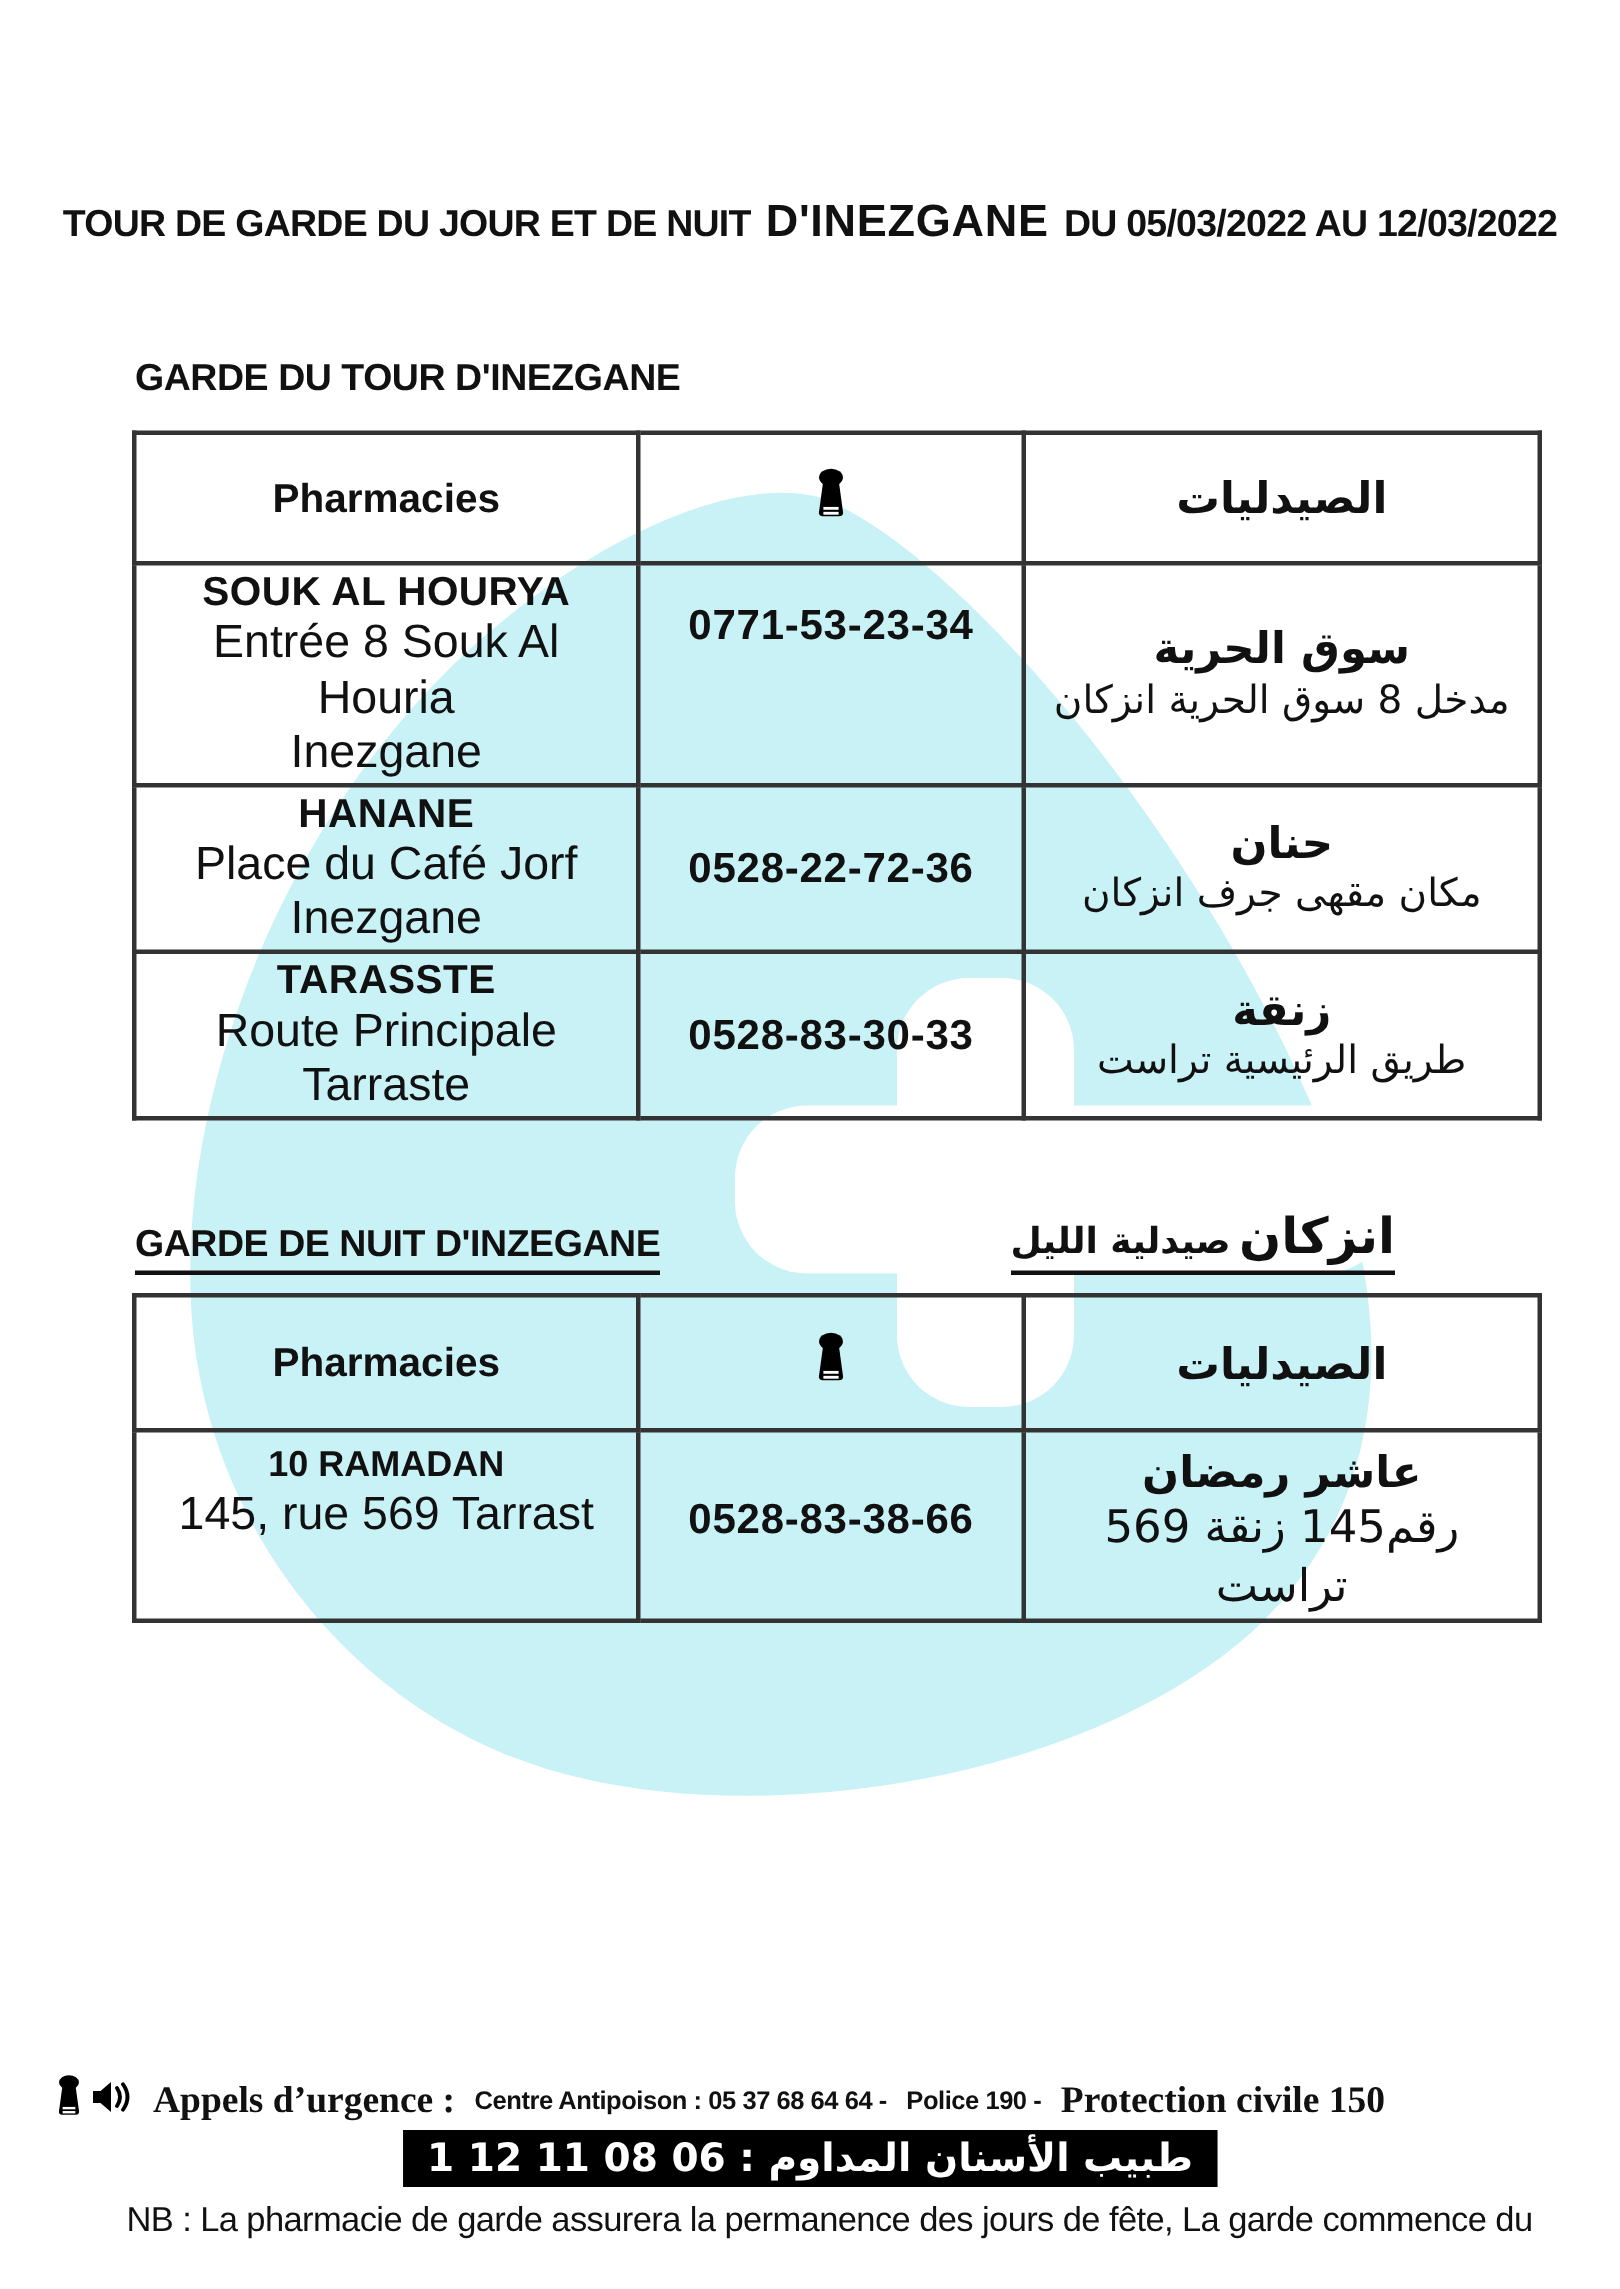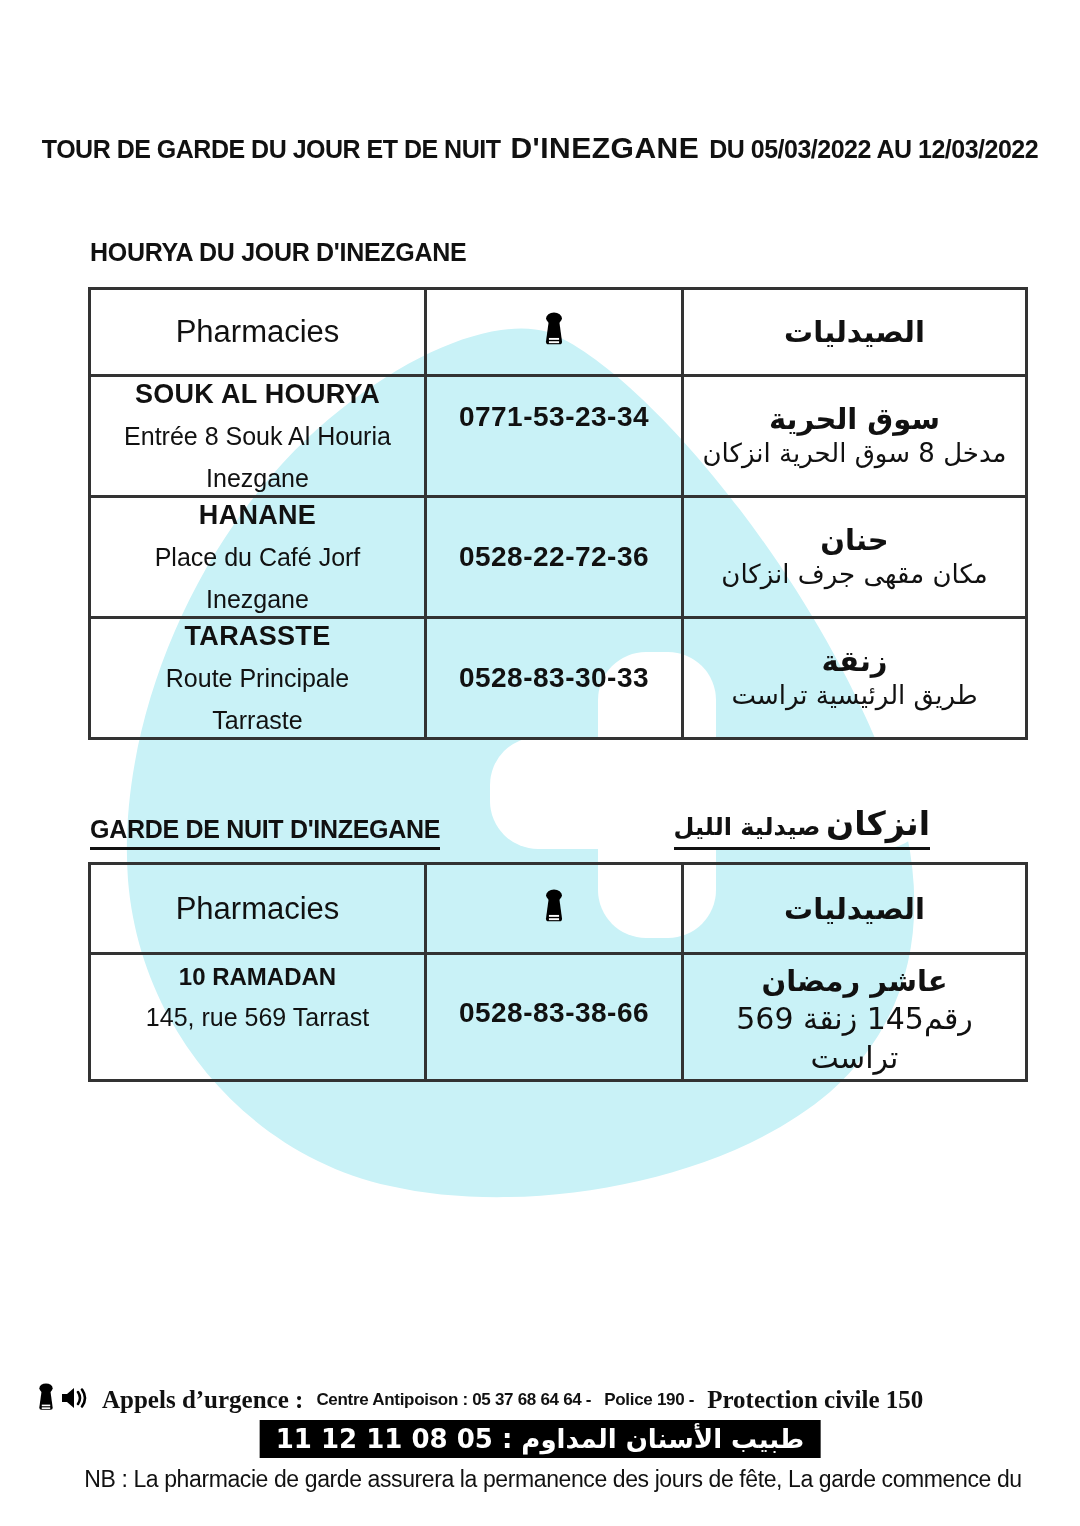--- a/index.html
+++ b/index.html
@@ -29,26 +29,26 @@
   .ar-head{font-family:"DejaVu Sans",sans-serif;font-weight:bold;direction:rtl;border-bottom:3px solid var(--text);padding-bottom:4px;white-space:nowrap;}
   .ar-head .ar-main-day{font-size:27px;}
   .ar-head .ar-main-night{font-size:24px;}
   .ar-head .ar-city{font-size:33px;}
 
   
   table.gtable{position:absolute;left:88px;width:937px;border-collapse:collapse;table-layout:fixed;background:transparent;}
   table.day{top:287px;}
   table.night{top:862px;}
   .gtable td{border:3px solid var(--border);text-align:center;vertical-align:middle;padding:2px 4px;}
-  .ph-head{font-size:31px;font-weight:normal;}
+  .ph-head{font-size:27px;font-weight:bold;}
   .ar-cell{font-family:"DejaVu Sans",sans-serif;direction:rtl;}
   .ar-head-cell{font-size:29px;font-weight:bold;}
   .ph-name{font-size:27px;font-weight:bold;letter-spacing:0.3px;}
   .ph-name-sm{font-size:24px;font-weight:bold;}
-  .ph-addr{font-size:25px;line-height:1.18;margin-top:12px;}
+  .ph-addr{font-size:31px;line-height:1.18;}
   .phone-num{font-size:28px;font-weight:bold;letter-spacing:0.5px;}
   .ar-name{font-size:29px;font-weight:bold;line-height:1.25;}
   .ar-addr{font-size:26px;line-height:1.3;}
   .ar-addr-lg{font-size:30px;}
   td.v-top{vertical-align:top;padding-top:8px;}
   .phone-icon-wrap{display:inline-block;}
 
   
   .emergency{position:absolute;top:1383px;left:36px;right:36px;display:flex;align-items:center;gap:13px;font-weight:bold;white-space:nowrap;}
   .emergency .serif{font-family:"Liberation Serif",serif;font-size:25px;}
@@ -78,21 +78,21 @@
 
   <div class="content-layer">
 
     <div class="title">
       <span class="t-cond">TOUR DE GARDE DU JOUR ET DE NUIT</span>
       <span class="t-big">D'INEZGANE</span>
       <span class="t-cond">DU  05/03/2022 AU 12/03/2022</span>
     </div>
 
     <div class="section-row day">
-      <span class="fr-head">HOURYA DU JOUR D'INEZGANE</span>
+      <span class="fr-head">GARDE DU TOUR D'INEZGANE</span>
     </div>
 
     <table class="gtable day">
       <colgroup>
           <col style="width:336px">
           <col style="width:257px">
           <col style="width:344px">
         </colgroup>
       <tbody>
           <tr>
@@ -223,20 +223,20 @@
             <path d="M17 6 q4 6 0 12 M21 3.5 q6 8.5 0 17" stroke="#000000" stroke-width="2.6" fill="none" stroke-linecap="round"></path>
           </svg>
         </span>
       </span>
       <span class="serif">Appels d’urgence :</span>
       <span class="sans">Centre Antipoison : 05 37 68 64 64 -</span>
       <span class="sans">Police 190  -</span>
       <span class="serif">Protection civile 150</span>
     </div>
 
-    <div class="dentist-bar">طبيب الأسنان المداوم : 05 08 11 12 11</div>
+    <div class="dentist-bar">طبيب الأسنان المداوم : 06 08 11 12 1</div>
 
     <div class="nb-note">
       <div>NB : La pharmacie de garde assurera la permanence des jours de fête, La garde commence du</div>
     </div>
 
   </div>
 </div>
 
 </body></html>

